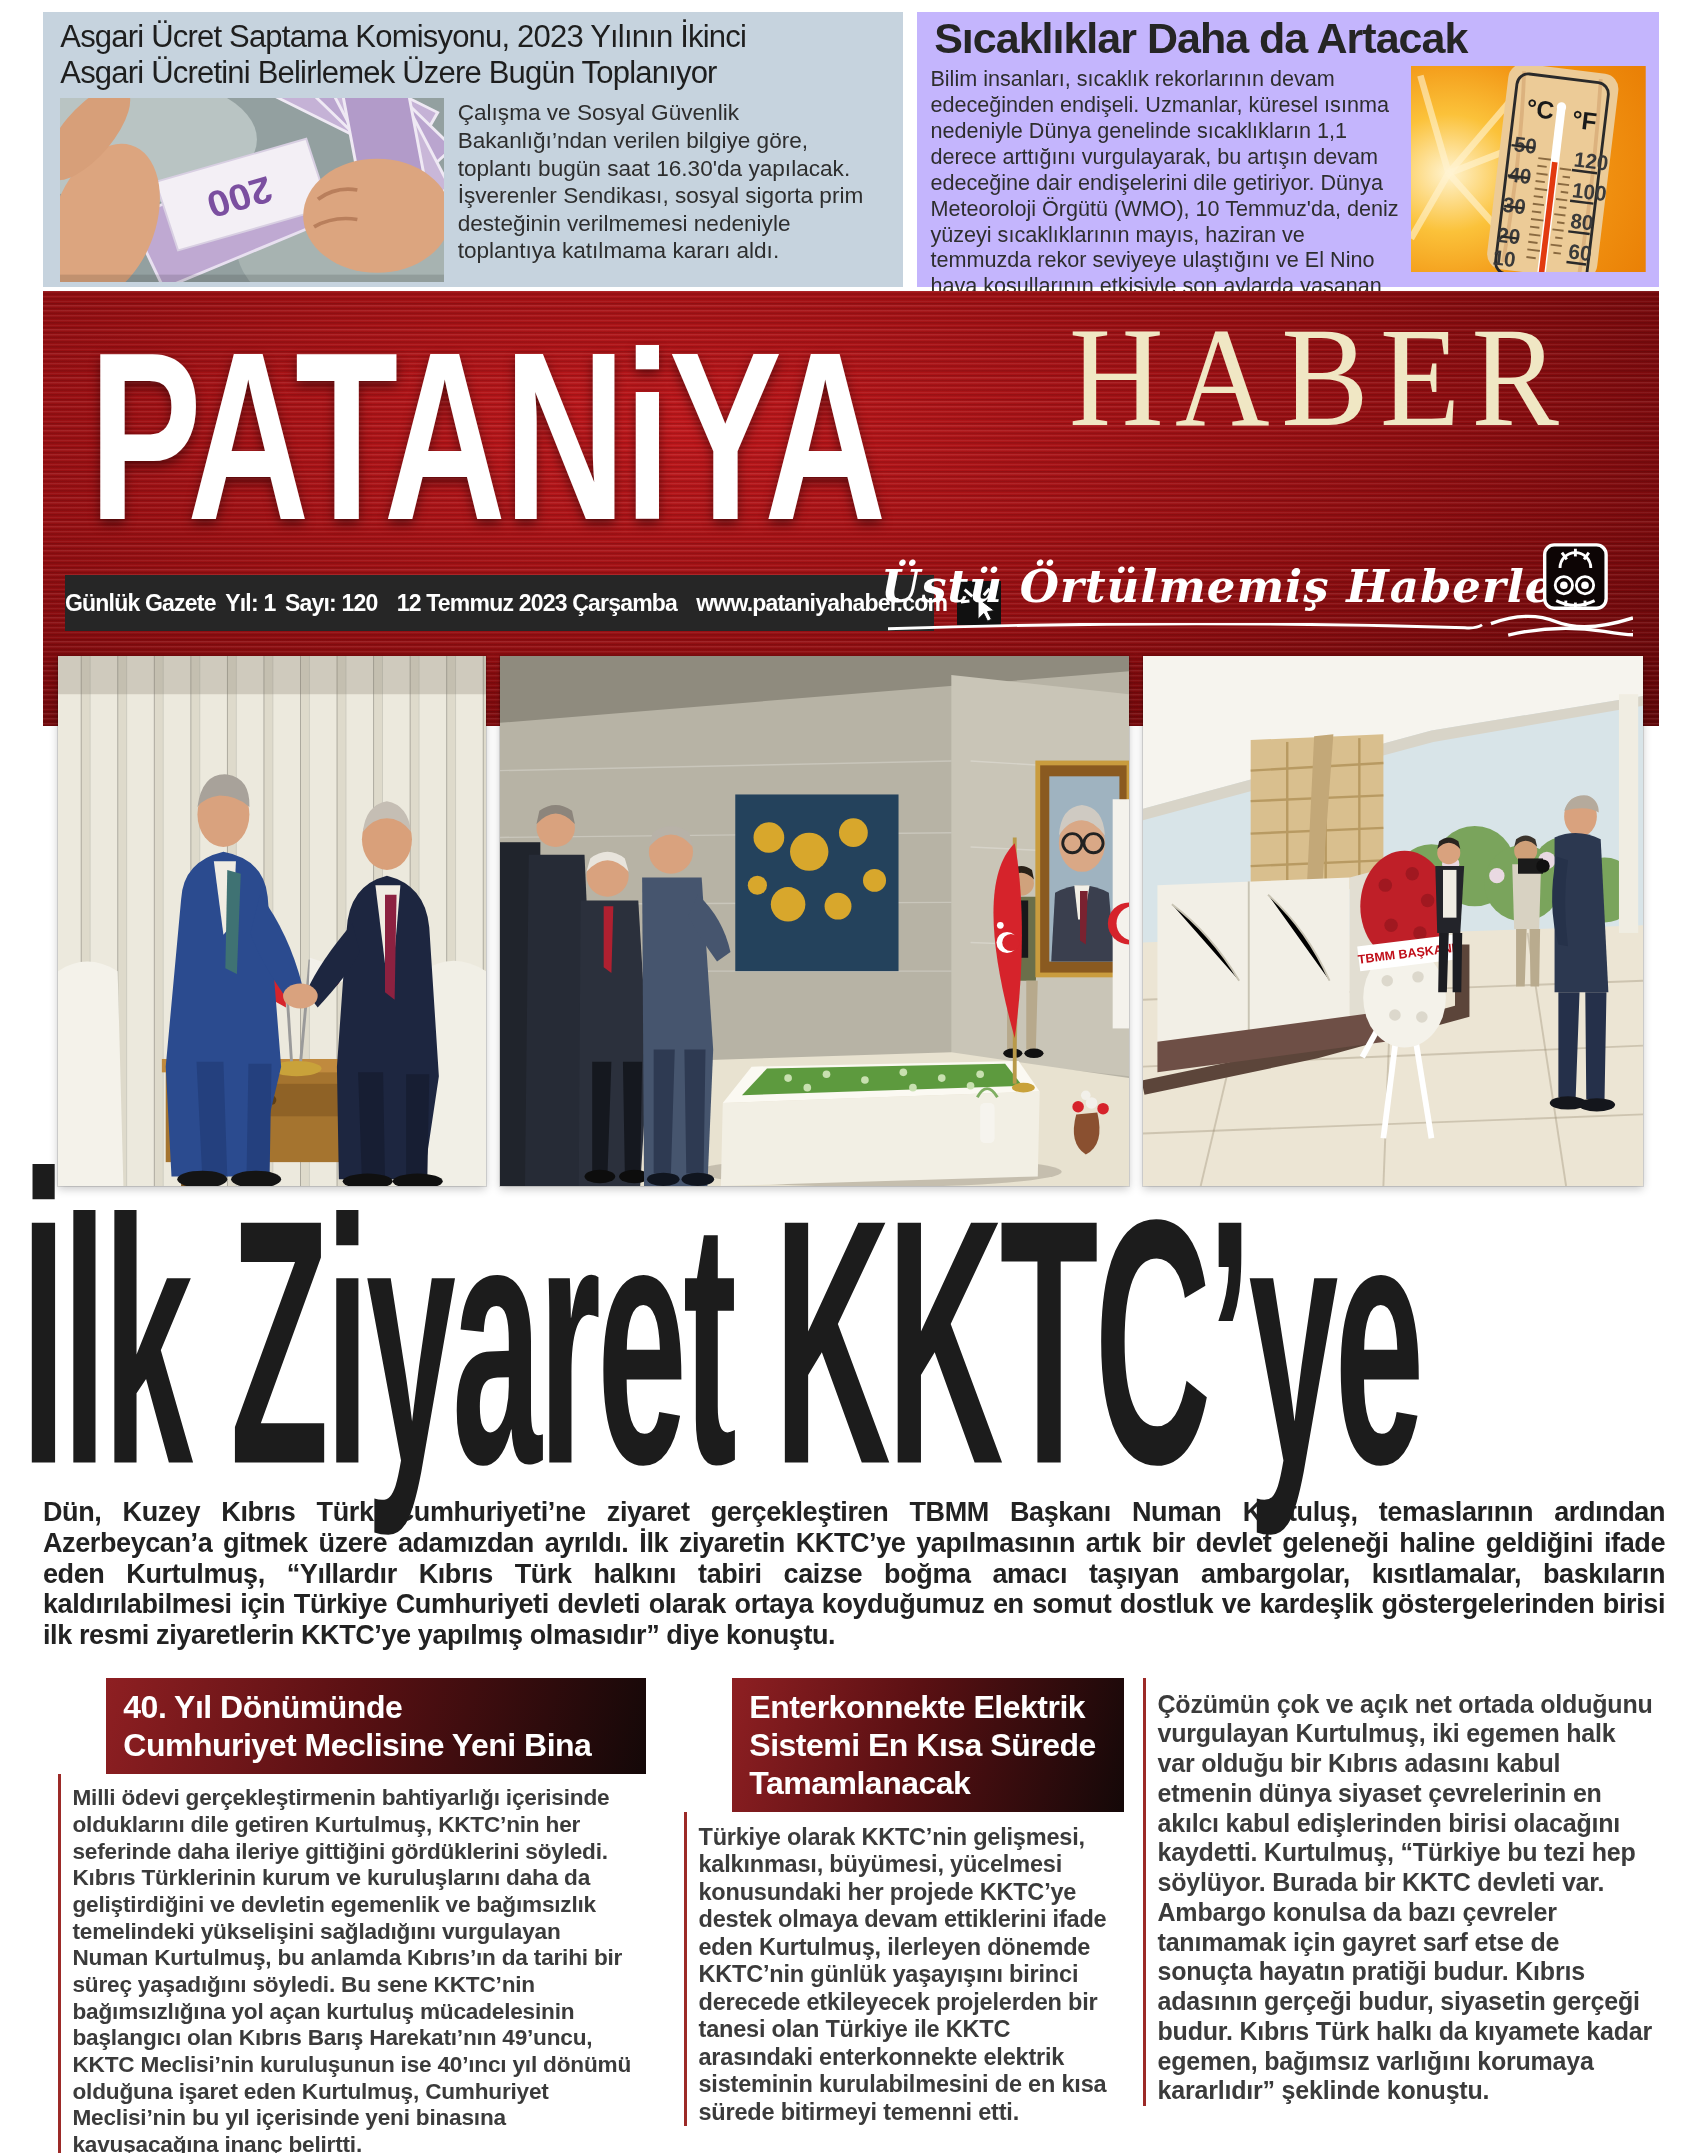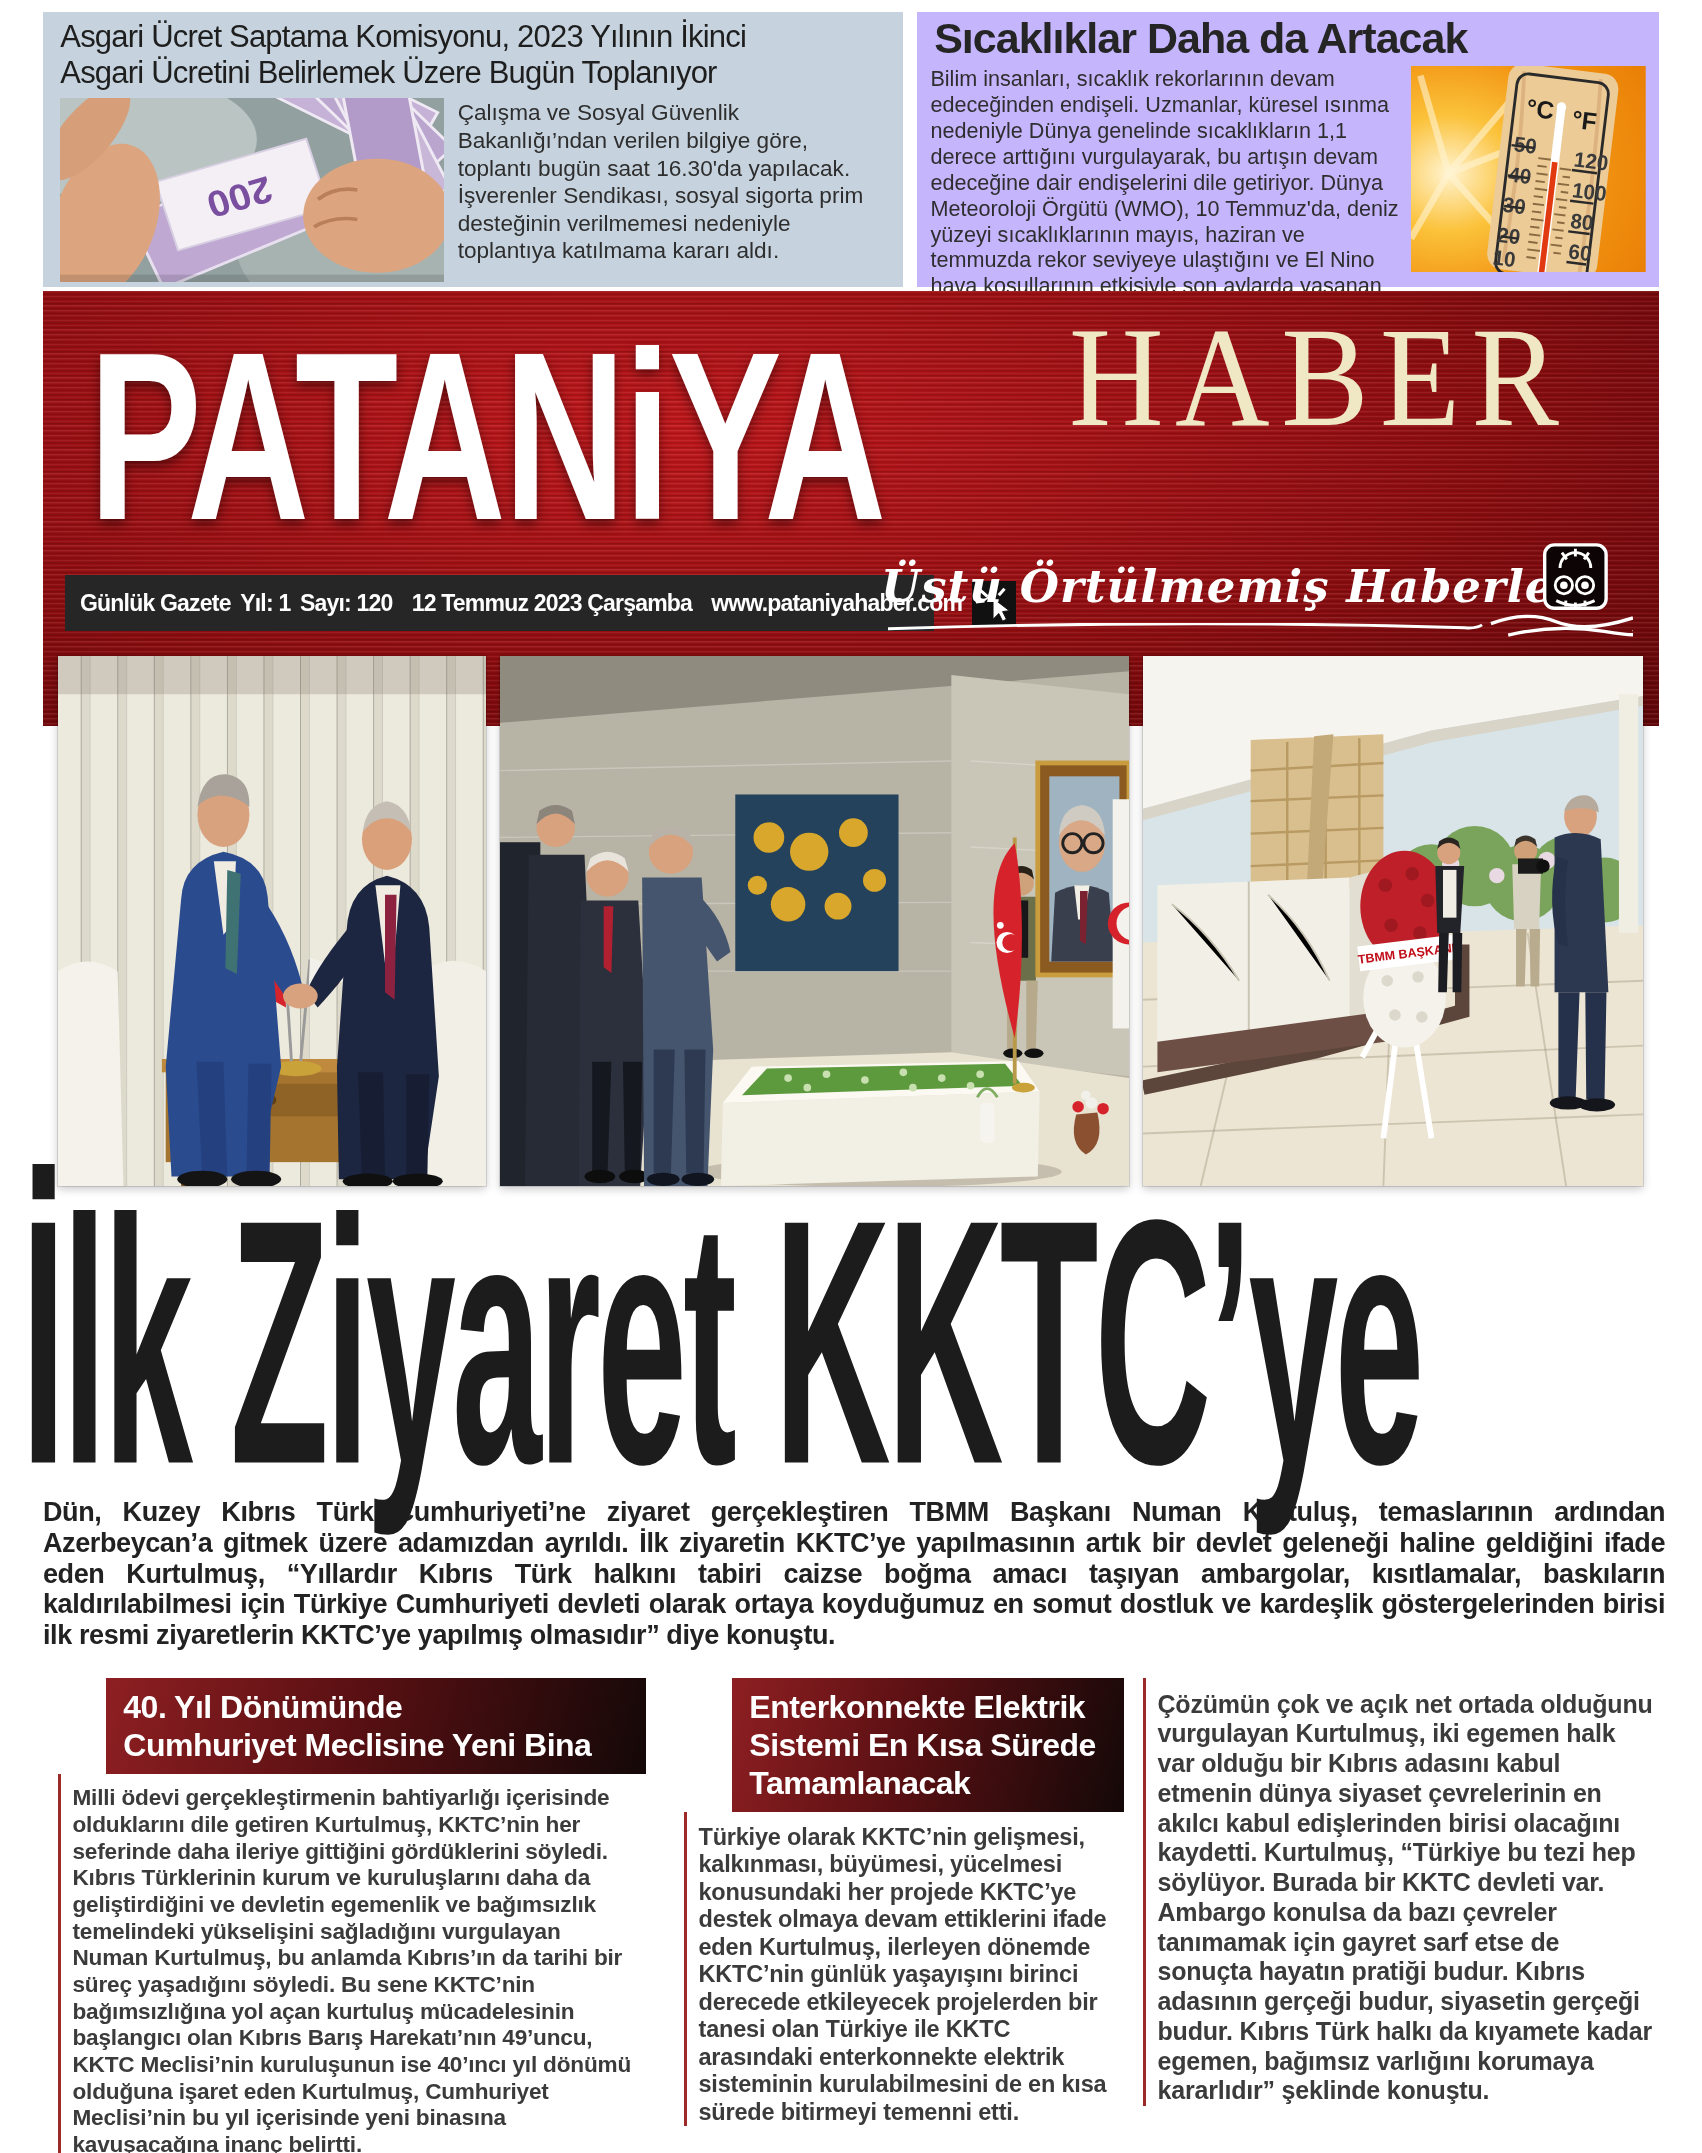--- a/index.html
+++ b/index.html
@@ -29,21 +29,21 @@
     overflow:hidden;}
   .mast-title{position:absolute;left:46px;top:25px;color:#ffffff;font-weight:bold;font-size:169px;
       letter-spacing:-1.9px;line-height:1;transform:scaleY(1.42);transform-origin:left top;
       text-shadow:0 3.8px 9.6px rgba(0,0,0,0.45);}
   .mast-sub{position:absolute;left:1026px;top:15.4px;color:#f0e7c4;font-family:"Liberation Serif",serif;
       font-size:131px;letter-spacing:11.5px;line-height:1;transform:scaleY(1.08);transform-origin:left top;}
   .mast-slogan{position:absolute;left:838px;top:269px;color:#ffffff;font-family:"DejaVu Serif",serif;
       font-style:italic;font-weight:bold;font-size:45px;letter-spacing:1px;white-space:nowrap;}
   .slogan-swash{position:absolute;left:845px;top:332px;width:596px;height:9.6px;}
   #info-bar{position:absolute;left:22px;top:284px;width:869px;height:56px;background:#262626;
-      display:flex;align-items:center;gap:9.6px;padding:0 15px;box-sizing:border-box;}
+      display:flex;align-items:center;gap:9.6px;padding:0 0;box-sizing:border-box;}
   #info-bar span{color:#ffffff;font-weight:bold;font-size:23px;letter-spacing:-0.8px;white-space:nowrap;}
   #info-bar .sp{flex:1 1 auto;}
   .mast-logo{position:absolute;left:1446px;top:252px;width:144px;height:96px;}
 
   
   .photo{position:absolute;top:656px;height:530px;background:#ddd;
       box-shadow:0 0 0 1px rgba(0,0,0,0.12), 0 2.9px 8.6px rgba(0,0,0,0.22);}
   #photo1{left:58px;width:428px;}
   #photo2{left:500px;width:629px;}
   #photo3{left:1143px;width:500px;}

